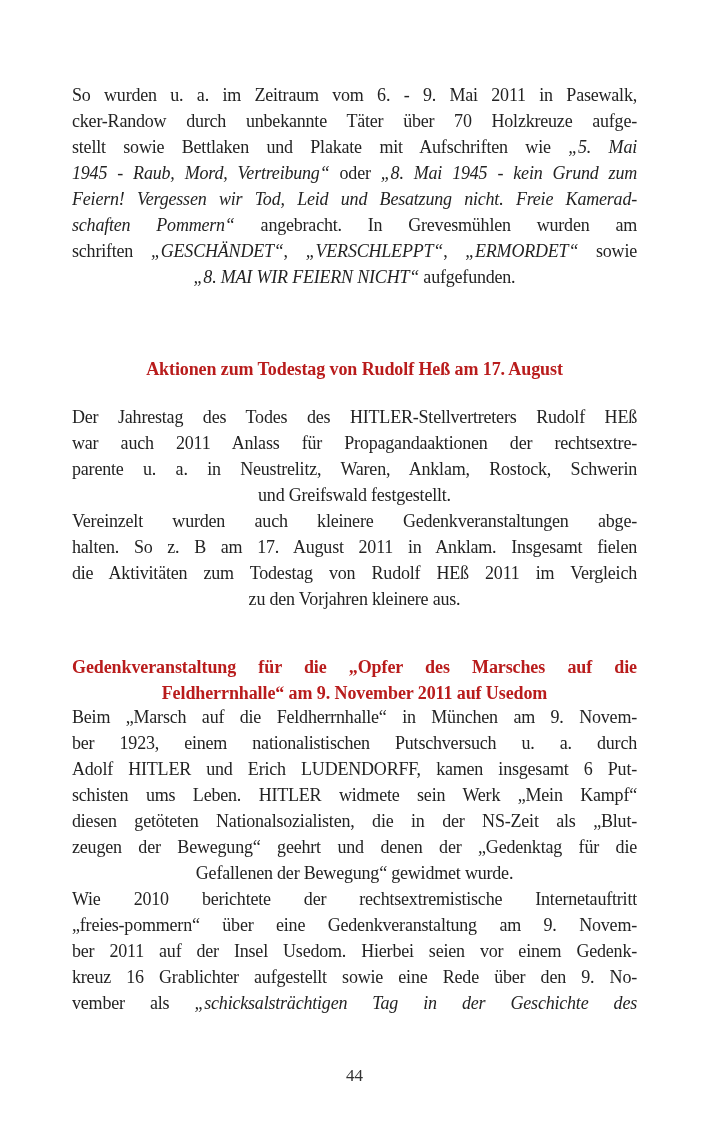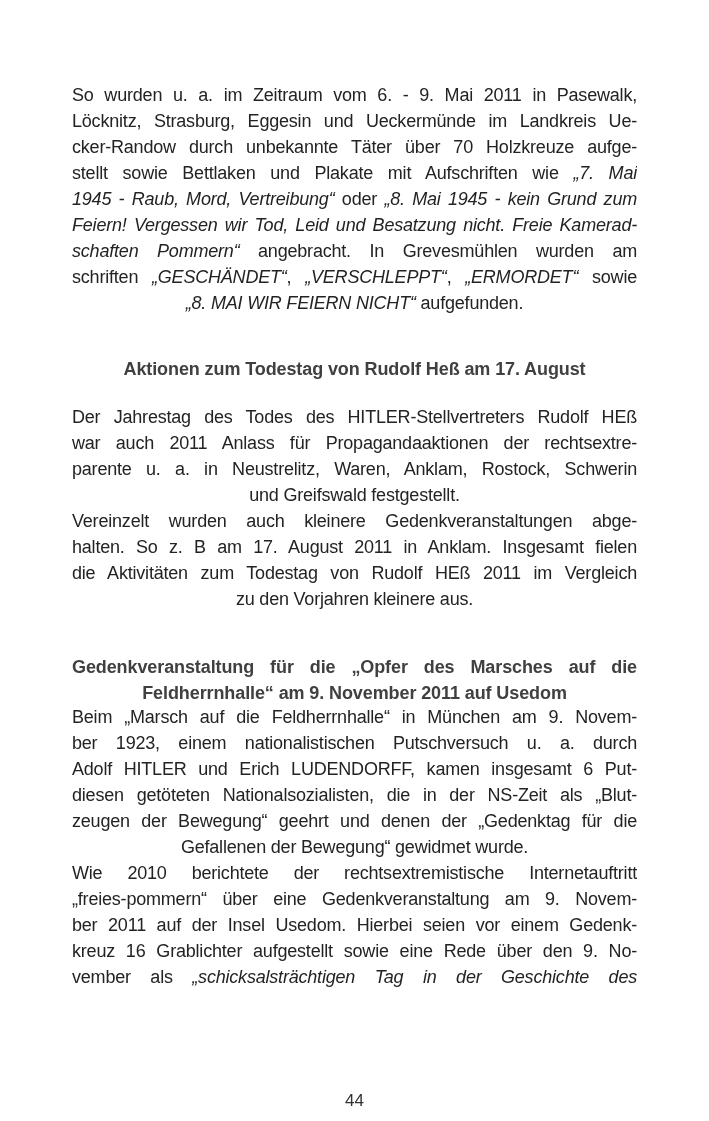--- a/index.html
+++ b/index.html
@@ -2,69 +2,67 @@
 <html><head>
 <meta charset="utf-8">
 <style>
   * { margin: 0; padding: 0; box-sizing: border-box; }
   html, body { background: #ffffff; }
   .page {
     position: relative;
     width: 709px;
     height: 1121px;
     background: #ffffff;
-    font-family: Liberation Sans, sans-serif;
+    font-family: Liberation Serif, serif;
     color: #232323;
     overflow: hidden;
   }
   .textblock { position: absolute; left: 72px; top: 0; width: 565px; }
   .block { position: absolute; left: 0; width: 565px; }
   .line {
     height: 26px;
     line-height: 26px;
     font-size: 18px;
     letter-spacing: -0.2px;
     overflow: hidden;
     text-align: center;
     white-space: normal;
   }
   .just {
     text-align: justify;
     text-align-last: justify;
     text-justify: inter-word;
   }
-  .heading .line { font-weight: 700; color: #404040; letter-spacing: -0.1px; }
+  .heading .line { font-weight: 700; color: #b91c1c; letter-spacing: -0.1px; }
   .it { font-style: italic; }
   .b-para1   { top: 82px; }
   .b-heading1{ top: 356px; }
   .b-para2   { top: 404px; }
   .b-heading2{ top: 654px; }
   .b-para3   { top: 704px; }
   .pagenum {
     position: absolute;
     top: 1063px;
     left: 0;
     width: 709px;
     text-align: center;
     font-size: 17px;
     line-height: 26px;
     color: #333333;
-    margin-top: 25px;
   }
 </style>
 </head>
 <body>
 
 <div class="page">
   <div class="textblock">
     <div class="block b-para1 para">
         <div class="line just"><span class="rm">So wurden u. a. im Zeitraum vom 6. - 9. Mai 2011 in Pasewalk,</span></div>
-        <div class="line just"><span class="rm">Löcknitz, Strasburg, Eggesin und Ueckermünde im Landkreis Ue-</span></div>
         <div class="line just"><span class="rm">cker-Randow durch unbekannte Täter über 70 Holzkreuze aufge-</span></div>
-        <div class="line just"><span class="rm">stellt sowie Bettlaken und Plakate mit Aufschriften wie </span><span class="it">„7. Mai</span></div>
+        <div class="line just"><span class="rm">stellt sowie Bettlaken und Plakate mit Aufschriften wie </span><span class="it">„5. Mai</span></div>
         <div class="line just"><span class="it">1945 - Raub, Mord, Vertreibung“</span><span class="rm"> oder </span><span class="it">„8. Mai 1945 - kein Grund zum</span></div>
         <div class="line just"><span class="it">Feiern! Vergessen wir Tod, Leid und Besatzung nicht. Freie Kamerad-</span></div>
         <div class="line just"><span class="it">schaften Pommern“</span><span class="rm"> angebracht. In Grevesmühlen wurden am</span></div>
         <div class="line just"><span class="rm">schriften </span><span class="it">„GESCHÄNDET“</span><span class="rm">, </span><span class="it">„VERSCHLEPPT“</span><span class="rm">, </span><span class="it">„ERMORDET“</span><span class="rm"> sowie</span></div>
         <div class="line"><span class="it">„8. MAI WIR FEIERN NICHT“</span><span class="rm"> aufgefunden.</span></div>
       </div>
     <div class="block b-heading1 heading">
         <div class="line"><span class="rm">Aktionen zum Todestag von Rudolf Heß am 17. August</span></div>
       </div>
     <div class="block b-para2 para">
@@ -78,20 +76,21 @@
         <div class="line"><span class="rm">zu den Vorjahren kleinere aus.</span></div>
       </div>
     <div class="block b-heading2 heading">
         <div class="line just"><span class="rm">Gedenkveranstaltung für die „Opfer des Marsches auf die</span></div>
         <div class="line"><span class="rm">Feldherrnhalle“ am 9. November 2011 auf Usedom</span></div>
       </div>
     <div class="block b-para3 para">
         <div class="line just"><span class="rm">Beim „Marsch auf die Feldherrnhalle“ in München am 9. Novem-</span></div>
         <div class="line just"><span class="rm">ber 1923, einem nationalistischen Putschversuch u. a. durch</span></div>
         <div class="line just"><span class="rm">Adolf HITLER und Erich LUDENDORFF, kamen insgesamt 6 Put-</span></div>
+        <div class="line just"><span class="rm">schisten ums Leben. HITLER widmete sein Werk „Mein Kampf“</span></div>
         <div class="line just"><span class="rm">diesen getöteten Nationalsozialisten, die in der NS-Zeit als „Blut-</span></div>
         <div class="line just"><span class="rm">zeugen der Bewegung“ geehrt und denen der „Gedenktag für die</span></div>
         <div class="line"><span class="rm">Gefallenen der Bewegung“ gewidmet wurde.</span></div>
         <div class="line just"><span class="rm">Wie 2010 berichtete der rechtsextremistische Internetauftritt</span></div>
         <div class="line just"><span class="rm">„freies-pommern“ über eine Gedenkveranstaltung am 9. Novem-</span></div>
         <div class="line just"><span class="rm">ber 2011 auf der Insel Usedom. Hierbei seien vor einem Gedenk-</span></div>
         <div class="line just"><span class="rm">kreuz 16 Grablichter aufgestellt sowie eine Rede über den 9. No-</span></div>
         <div class="line just"><span class="rm">vember als </span><span class="it">„schicksalsträchtigen Tag in der Geschichte des</span></div>
       </div>
   </div>

